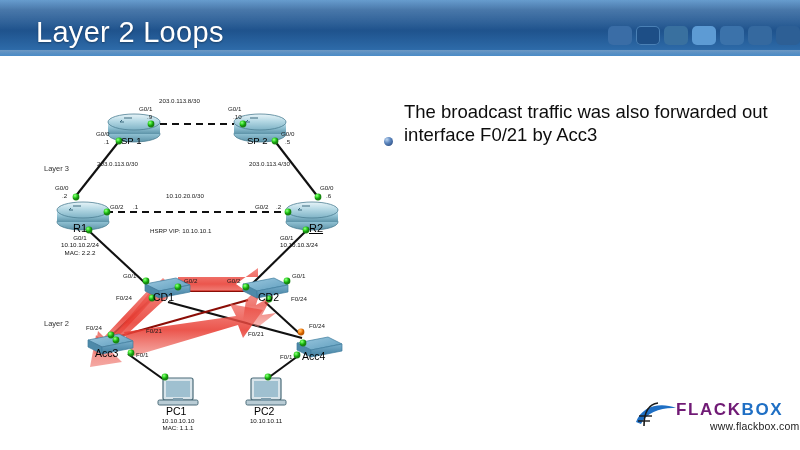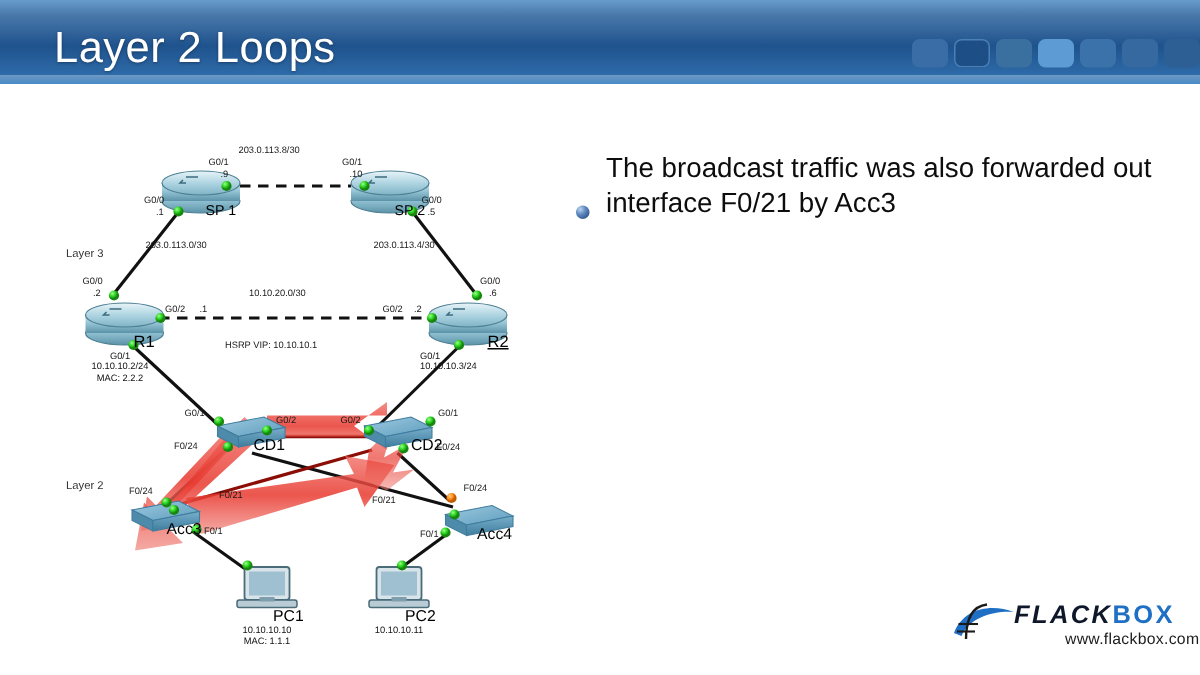--- a/index.html
+++ b/index.html
@@ -62,34 +62,33 @@
   }
 
   
   .nlabel{
     position:absolute;font-size:6.2px;color:#1a1a1a;white-space:nowrap;
     font-family:"Liberation Sans",sans-serif;line-height:7.5px;
   }
   .devname{
     position:absolute;font-size:10.5px;color:#000;white-space:nowrap;
     font-family:"Liberation Sans",sans-serif;
-    margin-left:16px;
   }
   .devsub{
     position:absolute;font-size:6.2px;color:#111;white-space:nowrap;text-align:center;
     font-family:"Liberation Sans",sans-serif;line-height:7.4px;
   }
 
   
   .logo{position:absolute;right:16px;bottom:10px;width:150px;height:42px;}
   .logo-text{
     position:absolute;left:42px;top:2px;font-size:17px;letter-spacing:1.6px;
     font-family:"Liberation Sans",sans-serif;font-weight:700;
   }
-  .logo-flack{color:#0f172a;font-style:italic;}
+  .logo-flack{color:#701a75;}
   .logo-box{color:#1f6fc4;}
   .logo-url{
     position:absolute;left:44px;top:22px;font-size:10.5px;color:#1b1b1b;
     letter-spacing:.2px;font-family:"Liberation Sans",sans-serif;margin-left:32px;
   }
 </style>
 </head>
 <body>
 
 <div class="slide">

